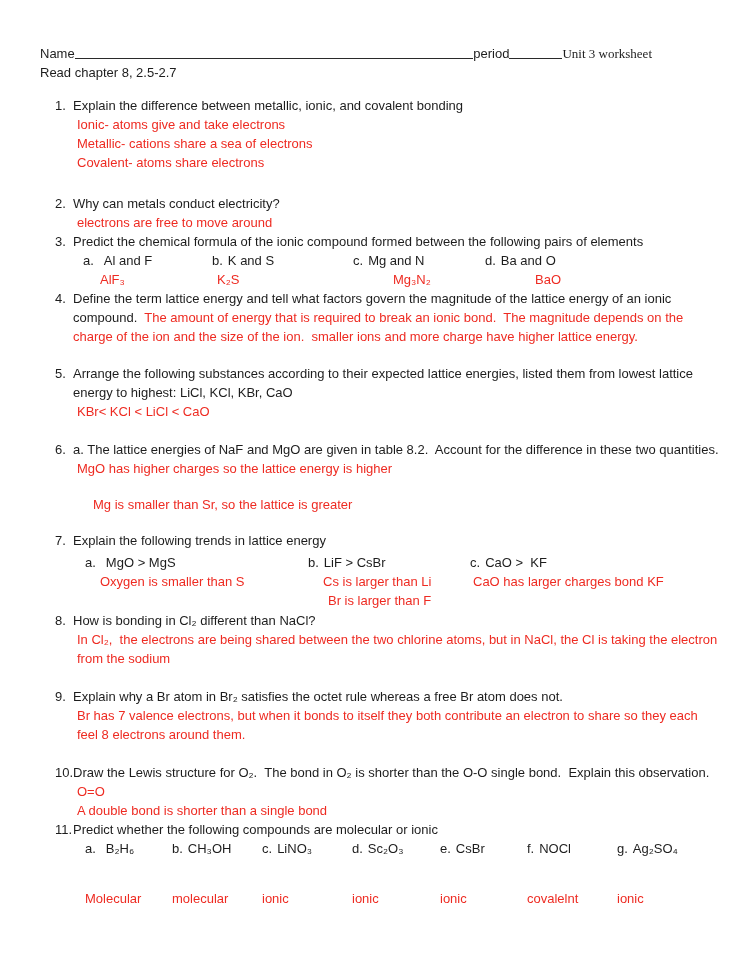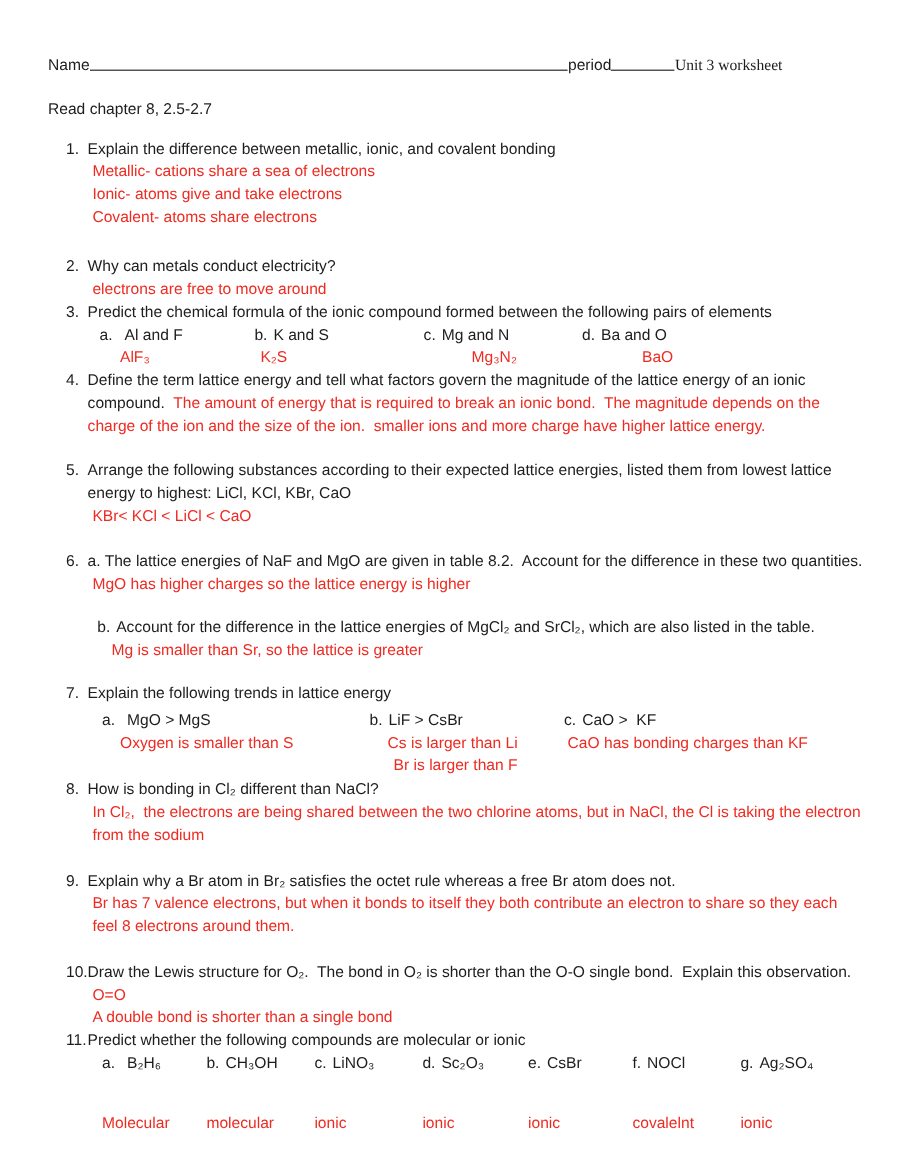--- a/index.html
+++ b/index.html
@@ -16,21 +16,21 @@
   .t { white-space:pre; }
   .red { color:#ee2b22; }
 
   
   .hdr { display:flex; align-items:flex-start; }
   .hline { border-bottom:1.3px solid #2a2a2a; height:15px; }
   .grow { flex:1; }
   .period-line { width:53px; }
   .ws-title { margin-right:50px;font-family:Liberation Serif, serif; }
 
-  .read-line { margin-top:18px; }
+  .read-line { margin-top:0; }
 
   
   .q { display:flex; }
   .qnum { flex:none; width:33px; padding-left:15px; }
   .qbody { flex:1; position:relative; min-width:0; }
   .ans { margin-left:4px; }
   .row { position:relative; height:19px; }
   .row > .cell { position:absolute; top:0; white-space:pre; }
   .opt-label { margin-right:5px; }
   .opt-label-wide { margin-right:10px; }
@@ -47,22 +47,22 @@
     <span class="hline period-line"></span>
     <span class="t ws-title">Unit 3 worksheet</span>
   </div>
 
   <div class="read-line t">Read chapter 8, 2.5-2.7</div>
 
   <div class="q" style="margin-top:14px">
     <div class="qnum t">1.</div>
     <div class="qbody">
       <div class="t">Explain the difference between metallic, ionic, and covalent bonding</div>
+      <div class="t red ans">Ionic- atoms give and take electrons</div>
       <div class="t red ans">Metallic- cations share a sea of electrons</div>
-      <div class="t red ans">Ionic- atoms give and take electrons</div>
       <div class="t red ans">Covalent- atoms share electrons</div>
     </div>
   </div>
 
   <div class="q" style="margin-top:22px">
     <div class="qnum t">2.</div>
     <div class="qbody">
       <div class="t">Why can metals conduct electricity?</div>
       <div class="t red ans">electrons are free to move around</div>
     </div>
@@ -109,38 +109,37 @@
     <div class="qnum t">6.</div>
     <div class="qbody">
       <div class="t">a. The lattice energies of NaF and MgO are given in table 8.2.  Account for the difference in these two quantities.</div>
       <div class="t red ans">MgO has higher charges so the lattice energy is higher</div>
     </div>
   </div>
 
   <div class="q" style="margin-top:17px">
     <div class="qnum t"></div>
     <div class="qbody" style="padding-left:8px">
-      <div><span class="t opt-label">b.</span><span class="t">Account for the difference in the lattice energies of MgCl₂ and SrCl₂, which are also listed in the table.</span></div>
       <div class="t red" style="margin-left:12px">Mg is smaller than Sr, so the lattice is greater</div>
     </div>
   </div>
 
   <div class="q" style="margin-top:17px">
     <div class="qnum t">7.</div>
     <div class="qbody">
       <div class="t">Explain the following trends in lattice energy</div>
       <div class="row" style="margin-top:3px">
         <span class="cell" style="left:12px"><span class="opt-label-wide">a.</span><span>MgO &gt; MgS</span></span>
         <span class="cell" style="left:235px"><span class="opt-label">b.</span><span>LiF &gt; CsBr</span></span>
         <span class="cell" style="left:397px"><span class="opt-label">c.</span><span>CaO &gt;  KF</span></span>
       </div>
       <div class="row red">
         <span class="cell" style="left:27px">Oxygen is smaller than S</span>
         <span class="cell" style="left:250px">Cs is larger than Li</span>
-        <span class="cell" style="left:400px">CaO has bonding charges than KF</span>
+        <span class="cell" style="left:400px">CaO has larger charges bond KF</span>
       </div>
       <div class="row red">
         <span class="cell" style="left:255px">Br is larger than F</span>
       </div>
     </div>
   </div>
 
   <div class="q" style="margin-top:1px">
     <div class="qnum t">8.</div>
     <div class="qbody">

